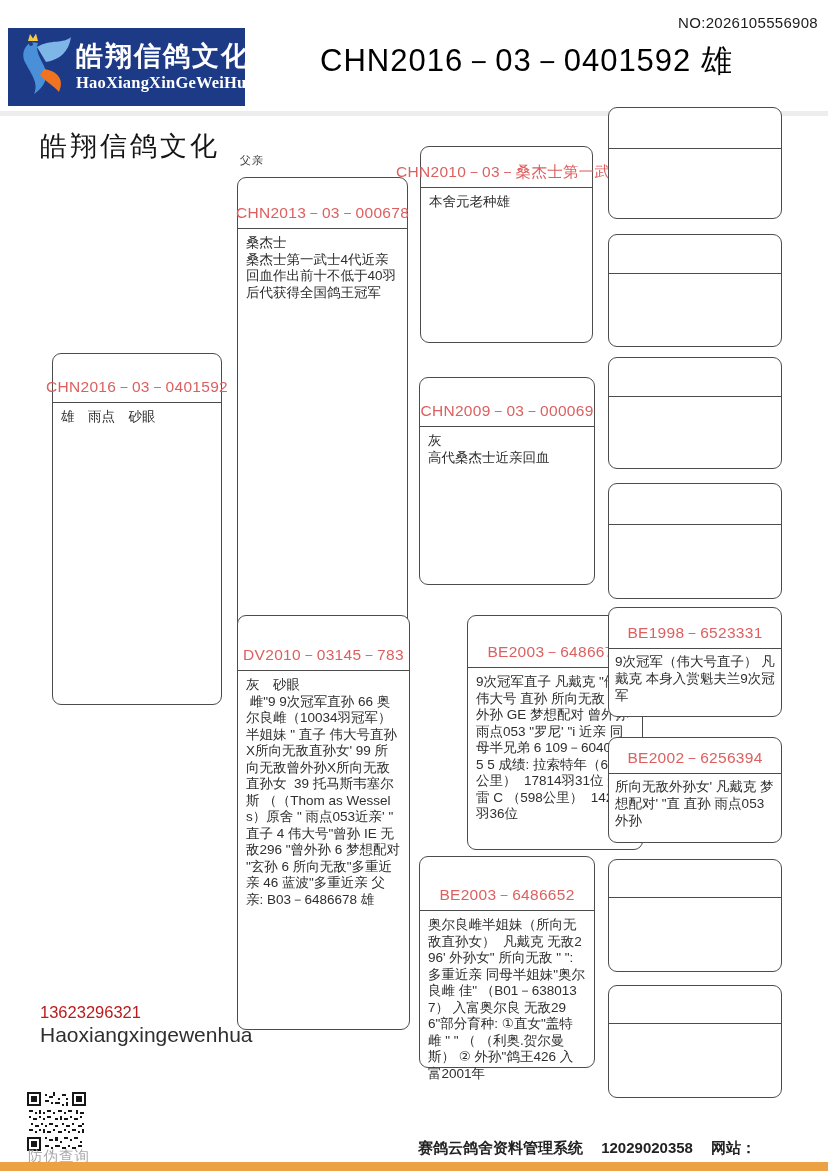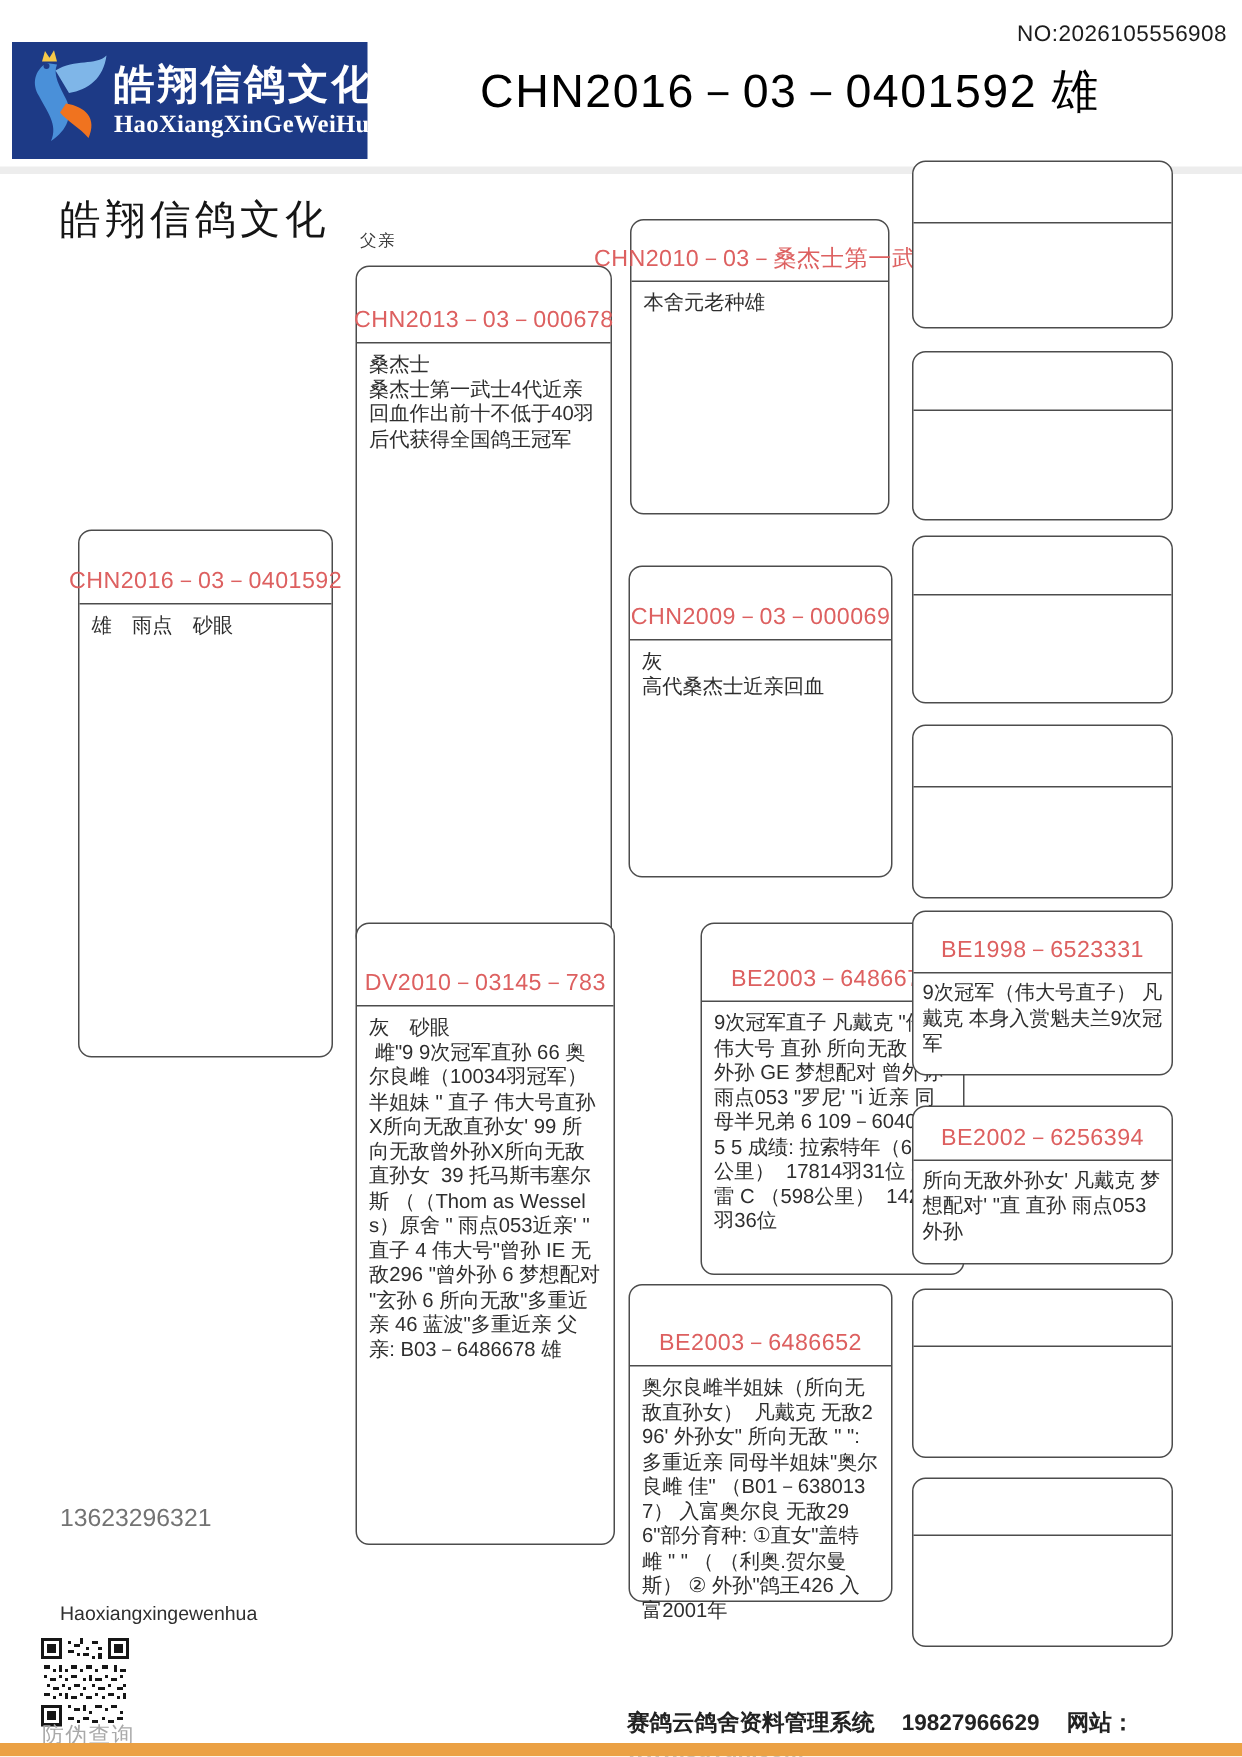--- a/index.html
+++ b/index.html
@@ -25,22 +25,22 @@
   .gen-label { position:absolute; font-size:11px; color:#3a3a3a; letter-spacing:1px;text-align:right; }
 
   .pbox { position:absolute; background:#fff; border:1.5px solid #4c4c4c; border-radius:9px; }
   .pbox-header { border-bottom:1.5px solid #4c4c4c; display:flex; align-items:flex-end; justify-content:center;
                  padding-bottom:4px; overflow:visible; }
   .ring { color:#dd6060; font-size:15.5px; letter-spacing:.3px; white-space:nowrap; }
   .ring-overflow { position:relative; left:-25px; }
   .pbox-body { padding:6px 8px 4px 8px; font-size:13.5px; line-height:16.5px; color:#2e2e2e;
                white-space:pre-wrap; word-break:break-all; }
 
-  .footer-phone { position:absolute; left:40px; top:1003px; font-size:16.5px; color:#737373; }
-  .footer-name  { position:absolute; left:40px; top:1068px; font-size:13px; color:#2f2f2f; }
+  .footer-phone { position:absolute; left:40px; top:1003px; font-size:16.5px; color:#b91c1c; }
+  .footer-name  { position:absolute; left:40px; top:1023px; font-size:21px; color:#2f2f2f; }
   .qr { position:absolute; left:27px; top:1092px; width:59px; height:59px; }
   .qr-caption { position:absolute; left:28px; top:1147px; font-size:14.5px; color:#a9a9a9; letter-spacing:1px; }
   .footer-right { position:absolute; left:418px; top:1139px; font-size:15px; font-weight:600; color:#222; }
   .footer-right span { margin-right:14px; }
   .footer-right span:last-child { margin-right:0; }
   .bottom-bar { position:absolute; left:0; bottom:0; width:828px; height:9px; background:#eba144; }
 </style>
 </head>
 <body>
 
@@ -271,20 +271,20 @@
           <rect x="2" y="2" width="3" height="3"></rect>
           <rect x="24" y="2" width="3" height="3"></rect>
           <rect x="2" y="24" width="3" height="3"></rect>
         </g>
     </svg>
   </span>
   <div class="qr-caption">防伪查询</div>
 
   <div class="footer-right">
     <span>赛鸽云鸽舍资料管理系统</span>
-    <span>19827966629</span>
+    <span>12029020358</span>
     <span style="margin-right:12px;">网站：</span>
     <span>www.sgyun.com</span>
   </div>
 
   <div class="bottom-bar"></div>
 
 </div>
 
 </body></html>

